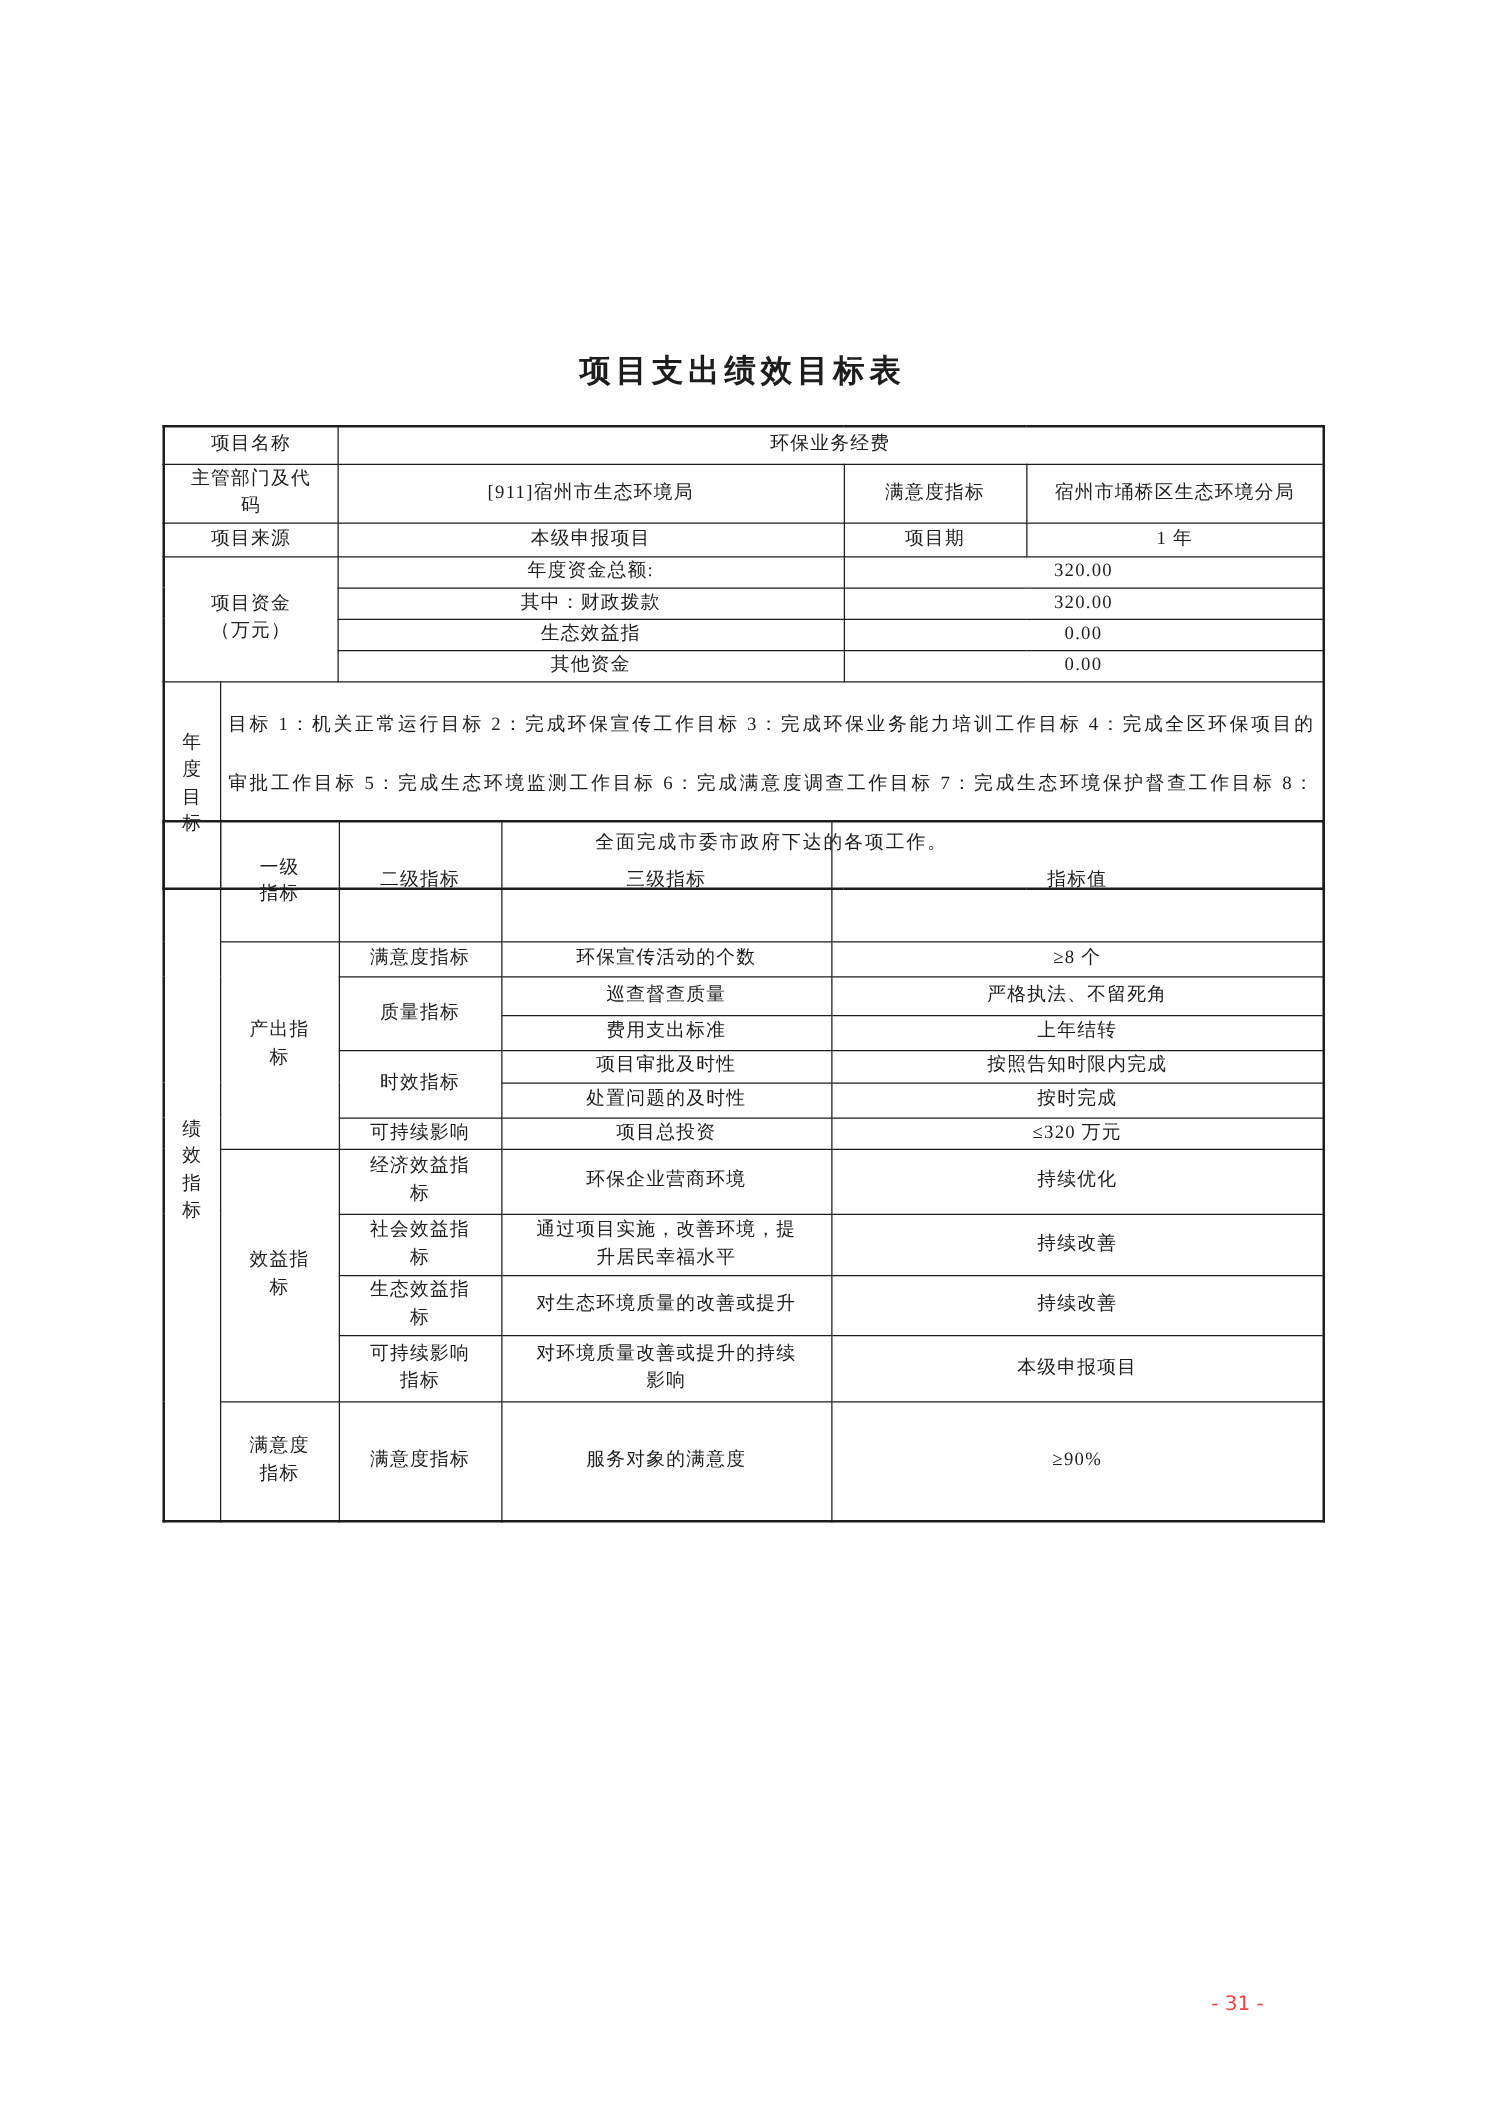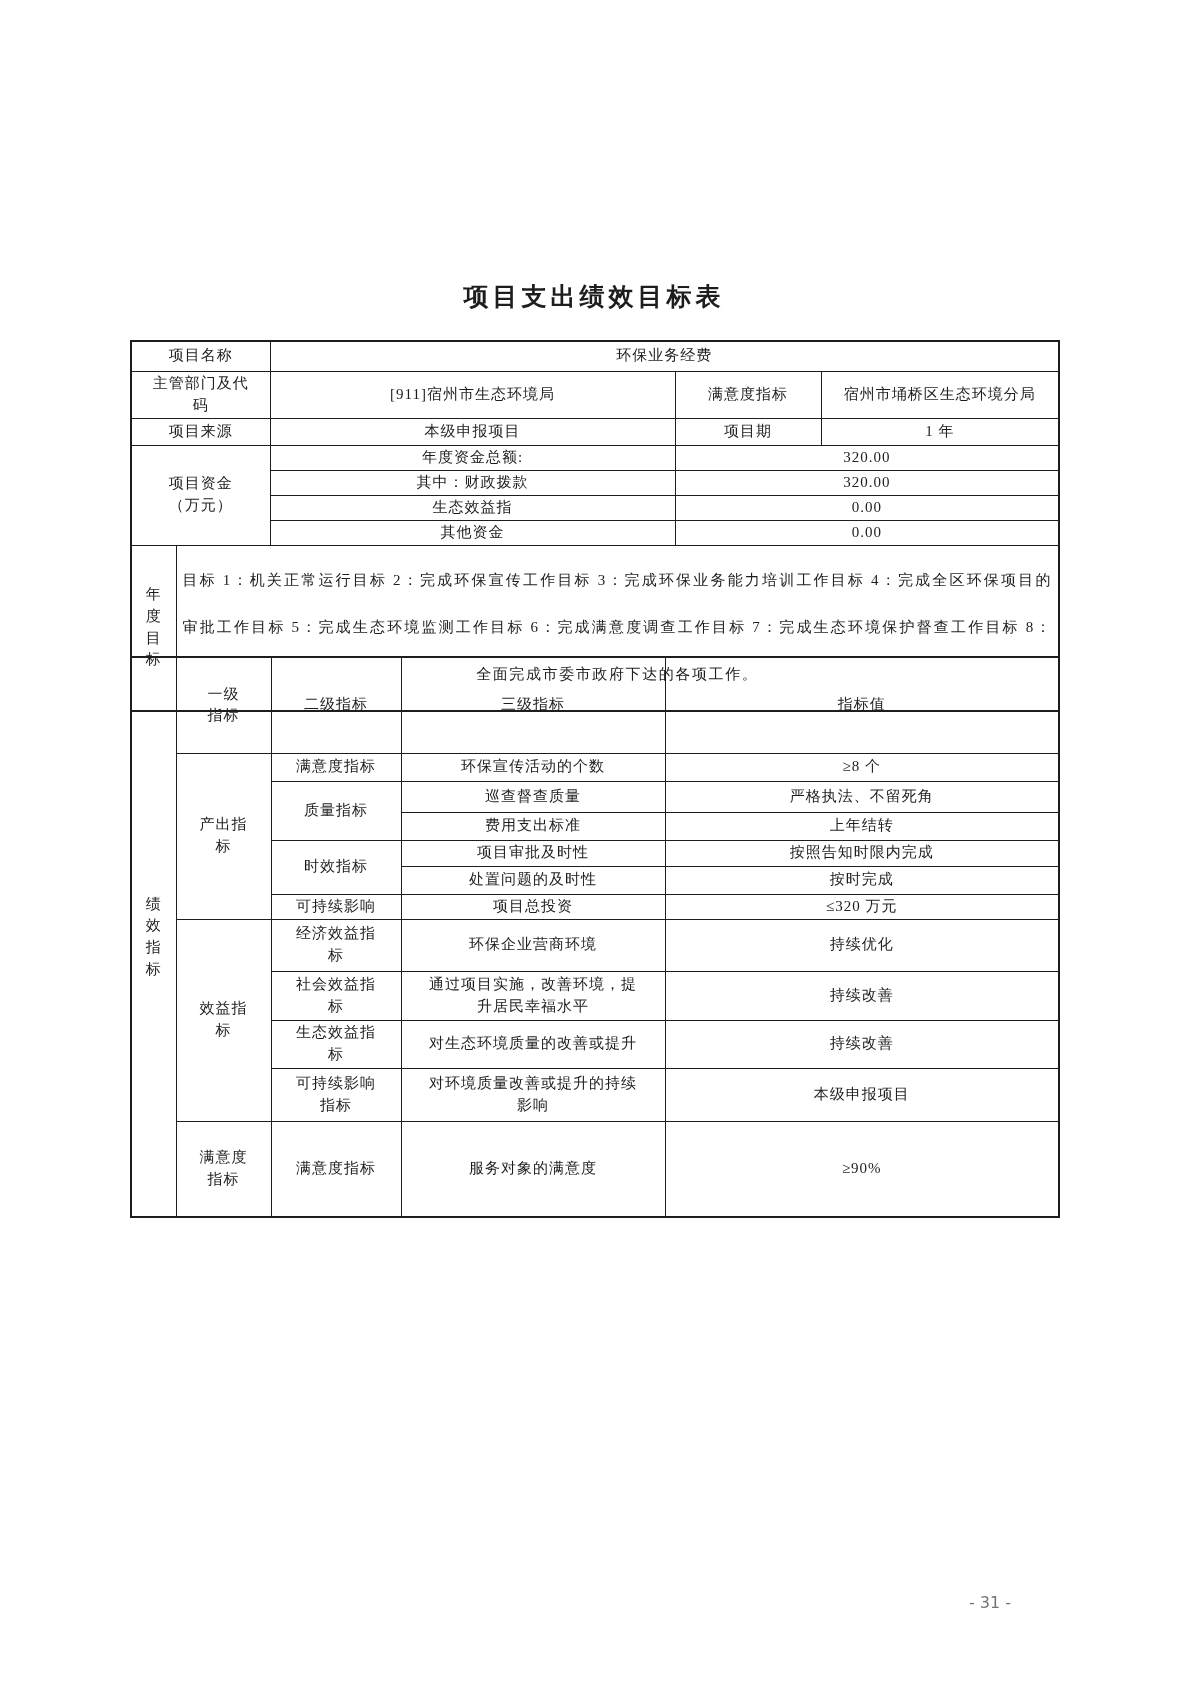--- a/index.html
+++ b/index.html
@@ -61,21 +61,21 @@
   .vlabel-ind { line-height: 33px; padding: 0 2px; }
   .goal-cell { text-align: left; vertical-align: middle; padding: 6px 14px 6px 12px; }
   .goal-line { line-height: 25px; letter-spacing: 1.6px; white-space: normal; }
   .goal-line.justify { text-align: justify; text-align-last: justify; }
   .page-number {
     position: absolute;
     top: 1593px; left: 900px; width: 180px;
     text-align: center;
     font-size: 16px;
     font-family: "DejaVu Sans", "Liberation Sans", sans-serif;
-    color: #737373;
+    color: #ef4444;
   }
 </style>
 </head>
 <body>
 
 <div class="page">
 
   <div class="doc-title">项目支出绩效目标表</div>
 
   <table id="info-table" class="tbl">

